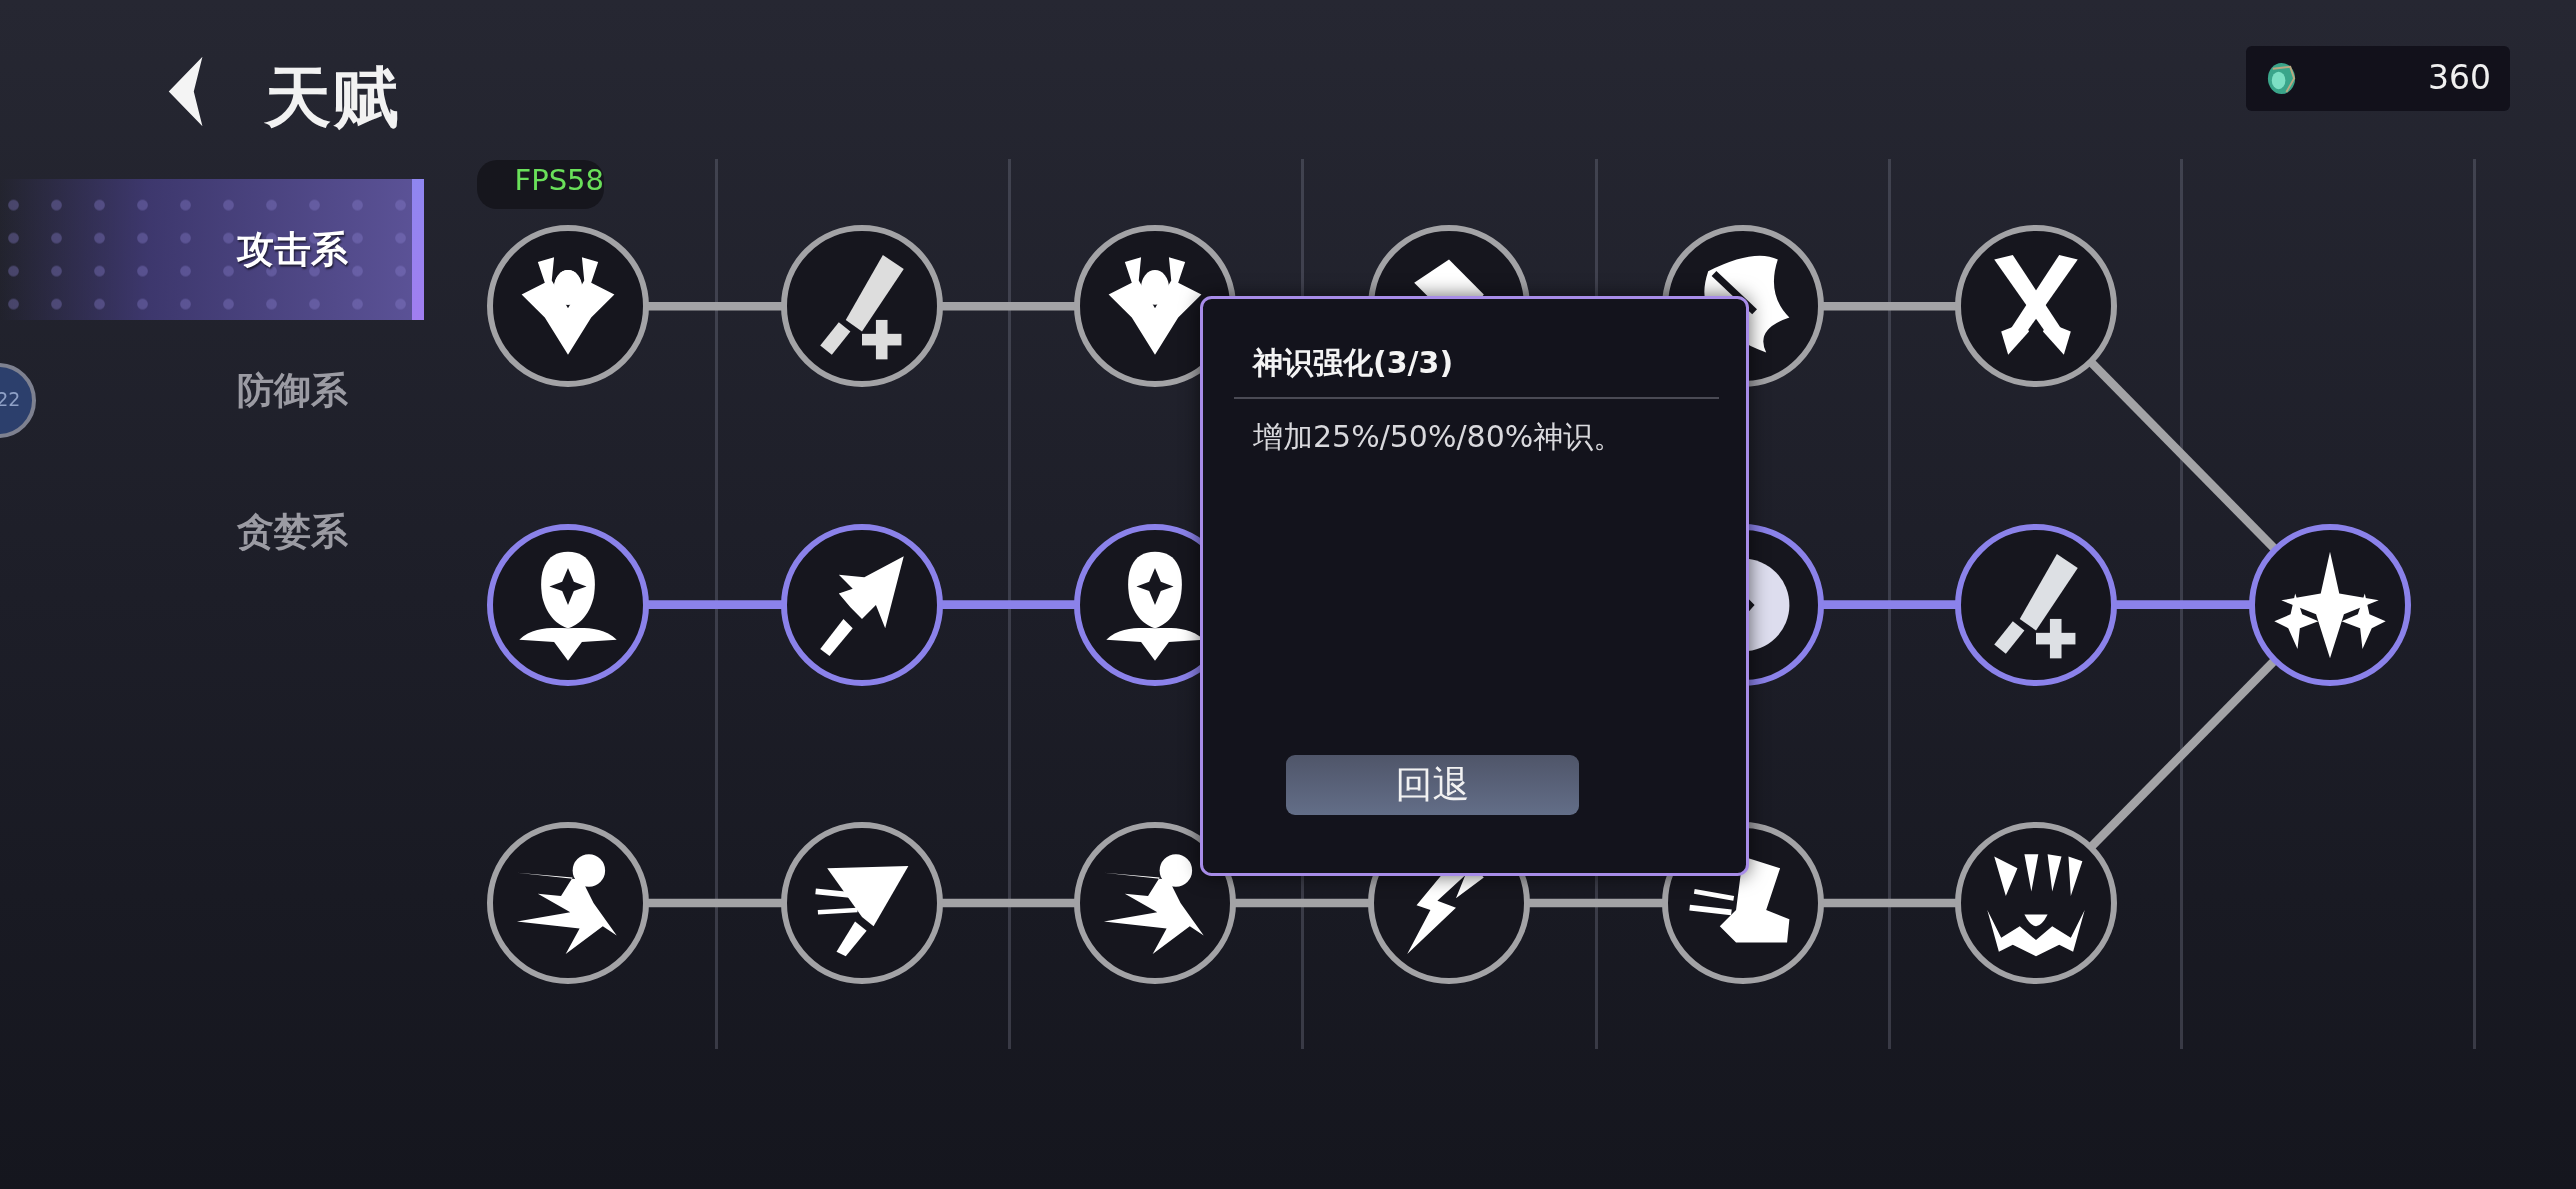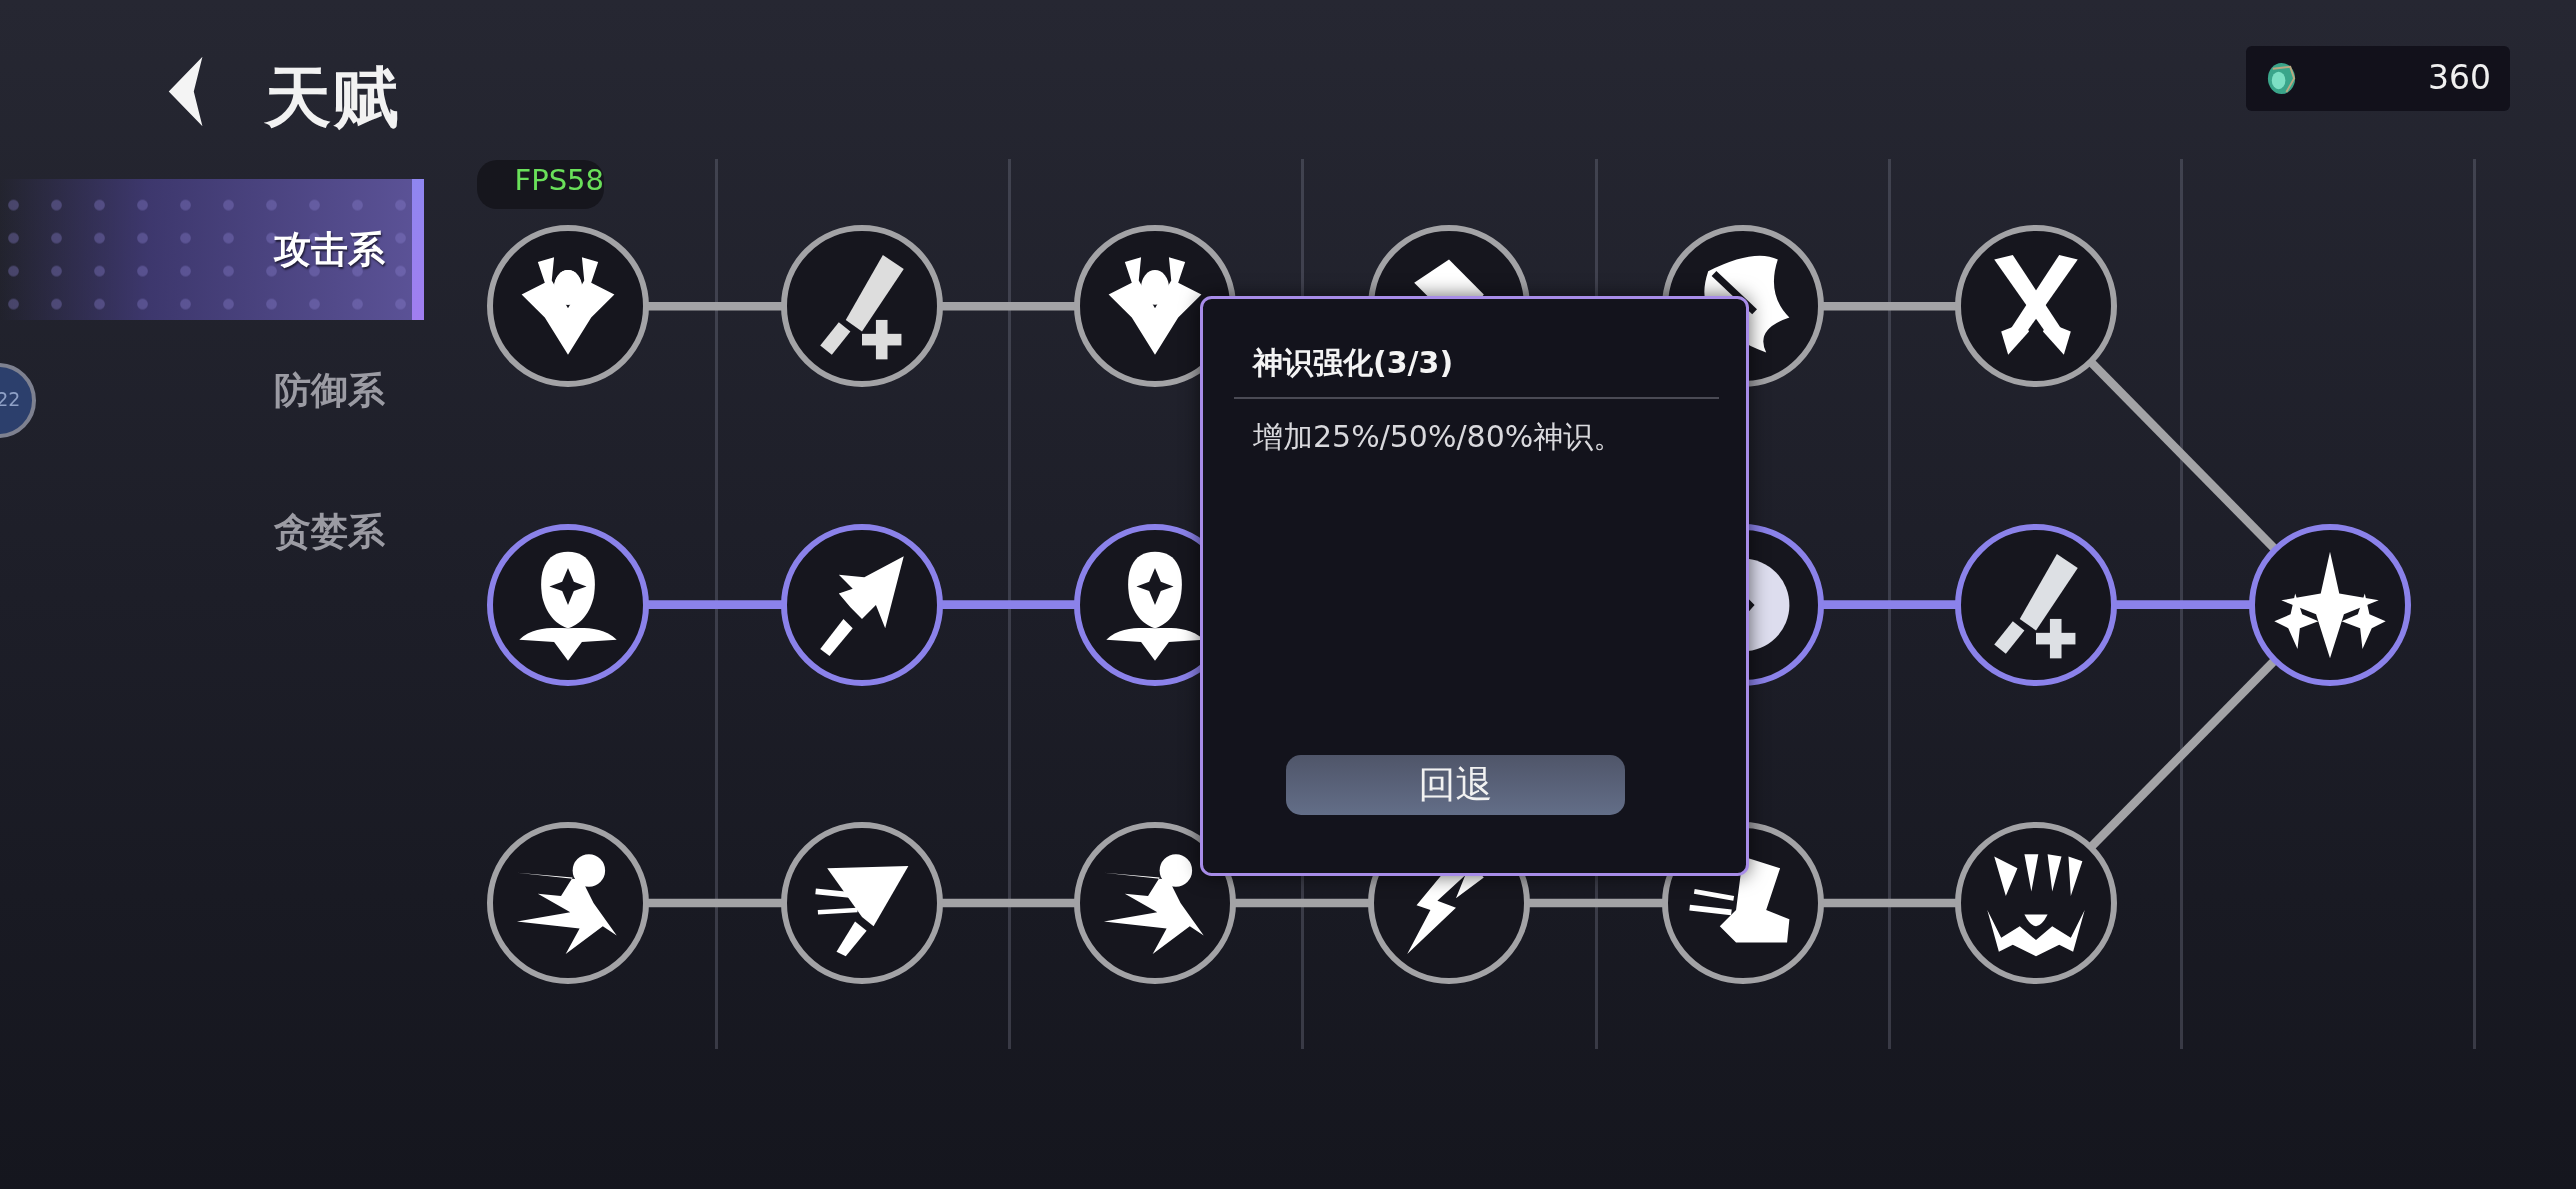--- a/index.html
+++ b/index.html
@@ -10,40 +10,40 @@
     background: linear-gradient(180deg, #262732 0%, #1d1e28 50%, #15161e 100%);
     color: #fff;
   }
   .header-back { position: absolute; left: 159px; top: 53px; width: 58px; height: 77px; cursor: pointer; }
   .header-title { position: absolute; left: 265px; top: 53px; font-size: 66px; font-weight: bold; color: #f2f2f2; letter-spacing: 1.9px; }
   .currency { position: absolute; left: 2246px; top: 46px; width: 264px; height: 65px; background: #12111b; border-radius: 5.8px; }
   .currency .gem { position: absolute; left: 19px; top: 15.4px; width: 33px; height: 35px; }
   .currency .amount { position: absolute; right: 19px; top: 11.6px; font-size: 33px; font-weight: normal; color: #f0f0f0; }
   .fps { position: absolute; left: 477px; top: 160px; width: 127px; height: 49px; border-radius: 20px; background: #16161d; color: #6ae05a; font-size: 29px; text-align: right; line-height: 40px; }
   .sidebar { position: absolute; left: 0; top: 179px; width: 424px; }
-  .tab { position: relative; height: 141px; display: flex; align-items: center; justify-content: flex-end; padding-right: 39px; font-size: 37px; font-weight: bold; color: #9b9ba3; cursor: pointer; }
+  .tab { position: relative; height: 141px; display: flex; align-items: center; justify-content: flex-end; padding-right: 76px; font-size: 37px; font-weight: bold; color: #9b9ba3; cursor: pointer; }
   .tab.active {
     color: #ffffff;
     background:
       radial-gradient(circle, rgba(140,130,210,0.35) 4.8px, transparent 5.8px) 164px 9.6px / 43px 33px,
       linear-gradient(90deg, rgba(60,55,110,0) 0%, rgba(70,62,130,0.75) 35%, #5c5398 100%);
     text-shadow: 1px 1.9px 1.9px rgba(0,0,0,0.6);
   }
   .tab.active::after { content: ""; position: absolute; right: 0; top: 0; width: 11.6px; height: 100%; background: linear-gradient(180deg, #8f86f0, #a17ef0); }
   .side-badge { position: absolute; left: -39px; top: 363px; width: 75px; height: 75px; border-radius: 50%; background: #2c3f6c; border: 4.8px solid #7e8190; color: #8fa0c6; font-size: 19px; text-align: right; padding-right: 11.6px; line-height: 65px; }
   .divider { position: absolute; top: 159px; width: 2.9px; height: 890px; background: rgba(120,122,140,0.35); }
   svg.tree { position: absolute; left: 0; top: 0; }
   .node { position: absolute; width: 162px; height: 162px; border-radius: 50%; background: #16161e; border: 6.7px solid #a3a3a6; display: flex; align-items: center; justify-content: center; cursor: pointer; }
   .node.on { border-color: #8b82ea; }
   .node svg { width: 116px; height: 116px; }
   .popup { position: absolute; left: 1200px; top: 296px; width: 549px; height: 580px; background: #13131c; border: 3.9px solid #a78ce8; border-radius: 11.6px; box-shadow: 0 0 19px rgba(0,0,0,0.6); }
   .popup .ptitle { position: absolute; left: 50px; top: 44px; font-size: 30px; font-weight: bold; color: #f4f4f4; }
   .popup .psep { position: absolute; left: 31px; right: 27px; top: 98px; height: 1.9px; background: #4a4a54; }
   .popup .pdesc { position: absolute; left: 50px; top: 118px; font-size: 30px; color: #d9d9dd; text-align: right; }
-  .popup .pbtn { position: absolute; left: 83px; top: 456px; width: 339px; height: 60px; border-radius: 15px; background: linear-gradient(180deg, #4f5569 0%, #636e88 100%); color: #f2f2f2; font-size: 37px; text-align: center; line-height: 60px; cursor: pointer; }
+  .popup .pbtn { position: absolute; left: 83px; top: 456px; width: 293px; height: 60px; border-radius: 9px; background: linear-gradient(180deg, #4f5569 0%, #636e88 100%); color: #f2f2f2; font-size: 37px; text-align: center; line-height: 60px; cursor: pointer; }
 </style>
 </head>
 <body>
 
 <div class="header-back">
   <svg width="58" height="77" viewBox="0 0 60 80">
     <path d="M45 4 L10 40 L45 76 L36 40 Z" fill="#f4f4f4"></path>
   </svg>
 </div>
 <div class="header-title">天赋</div>

